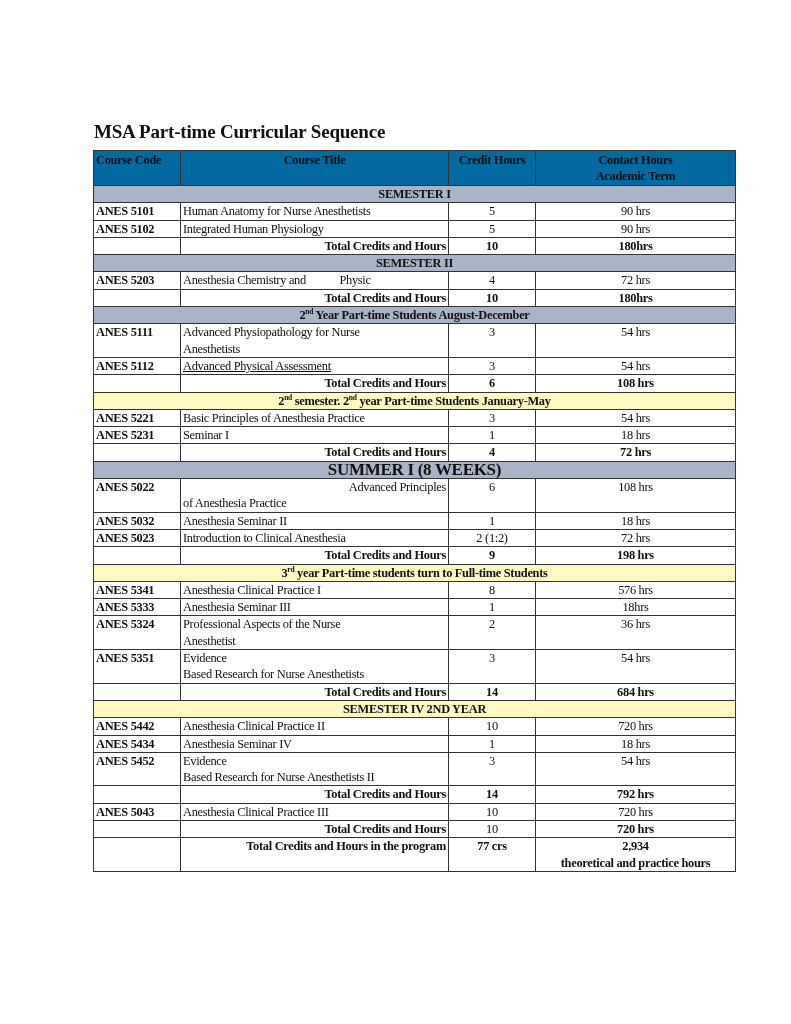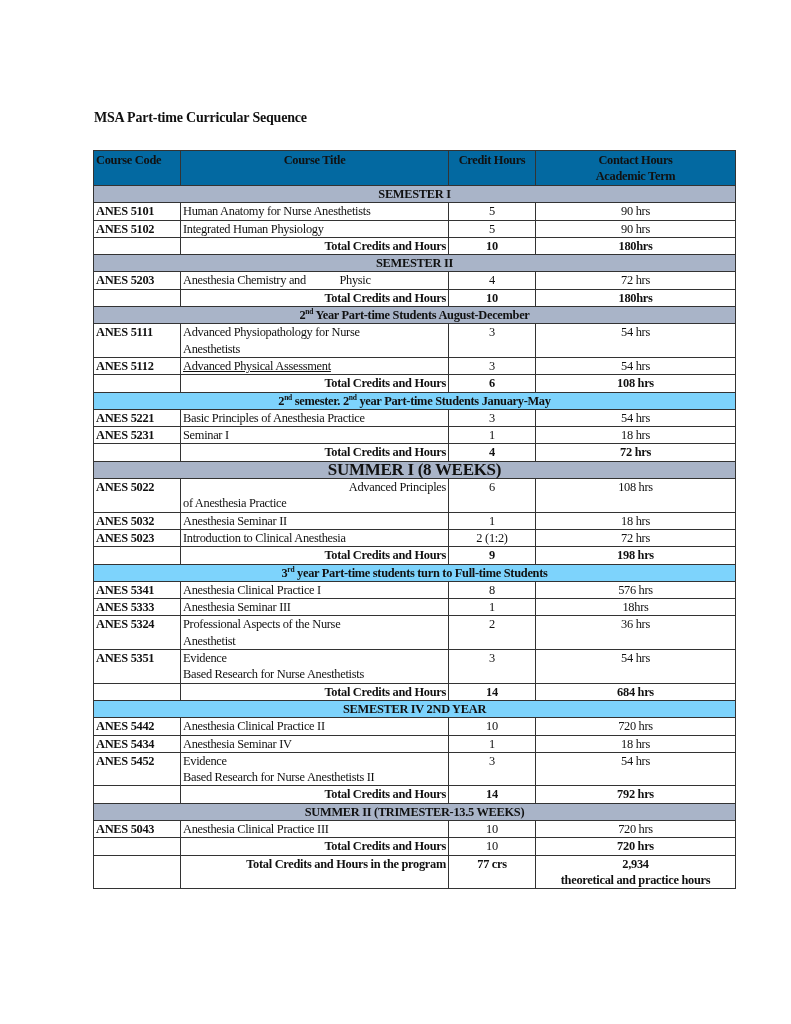--- a/index.html
+++ b/index.html
@@ -1,25 +1,25 @@
 <!DOCTYPE html>
 <html><head>
 <meta charset="utf-8">
 <style>
   html, body { margin:0; padding:0; background:#ffffff; }
   body { width:791px; height:1024px; position:relative; overflow:hidden;
          font-family:"Liberation Serif", "DejaVu Serif", serif; color:#111; }
-  .title { position:absolute; left:94px; top:110px; font-size:14px; font-weight:bold; letter-spacing:-0.2px; }
+  .title { position:absolute; left:94px; top:121px; font-size:19px; font-weight:bold; letter-spacing:-0.2px; }
   table { position:absolute; left:93px; top:150px; width:642px; border-collapse:collapse; table-layout:fixed; }
   col.c1 { width:87px; } col.c2 { width:268px; } col.c3 { width:87px; } col.c4 { width:200px; }
   td, th { border:1.3px solid #333; padding:0 2px; font-size:12.4px; line-height:16.3px; vertical-align:top; letter-spacing:-0.3px; }
   th { background:#0369a1; font-weight:bold; text-align:center; height:33px; padding-top:1px; }
   th.left { text-align:left; }
   tr.section td { background:#a9b4c8; font-weight:bold; text-align:center; height:16px; }
-  tr.section.dark td { background:#7dd3fc; }
+  tr.section.dark td { background:#fef9c3; }
   tr.section.small td { font-size:17px; }
   td.center { text-align:center; }
   td.bold { font-weight:bold; }
   td.right { text-align:right; font-weight:bold; }
   tr.total td { height:16px; }
   sup { font-size:7.5px; line-height:0; }
 </style>
 </head>
 <body>
 
@@ -241,23 +241,20 @@
         </td>
         <td class="center">3</td>
         <td class="center">54 hrs</td>
       </tr>
       <tr class="total">
         <td></td>
         <td class="right">Total Credits and Hours</td>
         <td class="center bold">14</td>
         <td class="center bold">792 hrs</td>
       </tr>
-      <tr class="section">
-        <td colspan="4">SUMMER II (TRIMESTER-13.5 WEEKS)</td>
-      </tr>
       <tr>
         <td class="bold">ANES 5043</td>
         <td>
           <div style="white-space: pre;">Anesthesia Clinical Practice III</div>
         </td>
         <td class="center">10</td>
         <td class="center">720 hrs</td>
       </tr>
       <tr class="total">
         <td></td>

